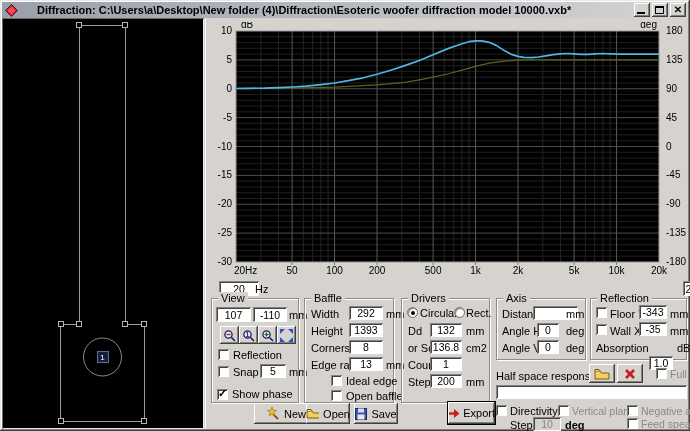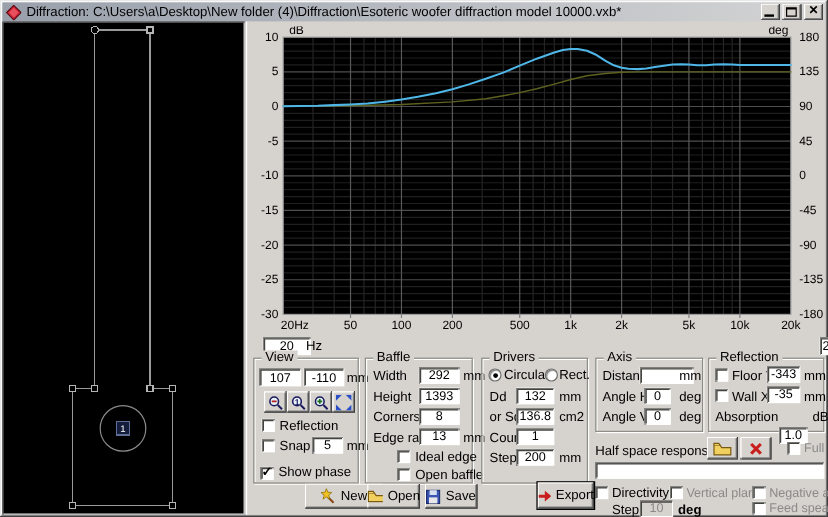--- a/index.html
+++ b/index.html
@@ -11,21 +11,21 @@
                inset -2px -2px 0 #808080, inset 2px 2px 0 #fff;
     overflow:hidden;
   }
   .abs{position:absolute;}
   
   #titlebar{
     left:2px;top:2px;width:686px;height:16px;
     background:linear-gradient(90deg,#99a0ab 0%,#b4b8bf 45%,#d4d4d4 100%);
     display:flex;align-items:center;
   }
-  #title-text{margin-left:4px;font-weight:normal;font-size:11px;white-space:nowrap;overflow:hidden;text-align:right;}
+  #title-text{margin-left:19px;font-weight:bold;font-size:11px;white-space:nowrap;overflow:hidden;text-align:right;}
   .winbtns{position:absolute;right:2px;top:1px;display:flex;gap:2px;}
   .winbtn{width:16px;height:14px;background:#d6d3ce;position:relative;
     box-shadow:inset -1px -1px 0 #404040, inset 1px 1px 0 #fff, inset -2px -2px 0 #808080;}
   .glyph-min{position:absolute;left:3px;bottom:3px;width:8px;height:2px;background:#000;}
   .glyph-max{position:absolute;left:3px;top:3px;width:9px;height:8px;border:1px solid #000;border-top-width:2px;}
   .glyph-close{position:absolute;left:0;top:0;width:16px;height:13px;text-align:center;font-size:10px;font-weight:bold;line-height:13px;}
   
   #canvas-panel{left:2px;top:18px;width:202px;height:411px;background:#000;
     box-shadow:inset 1px 1px 0 #6a6a6a, inset -1px -1px 0 #e8e8e8;}
   

